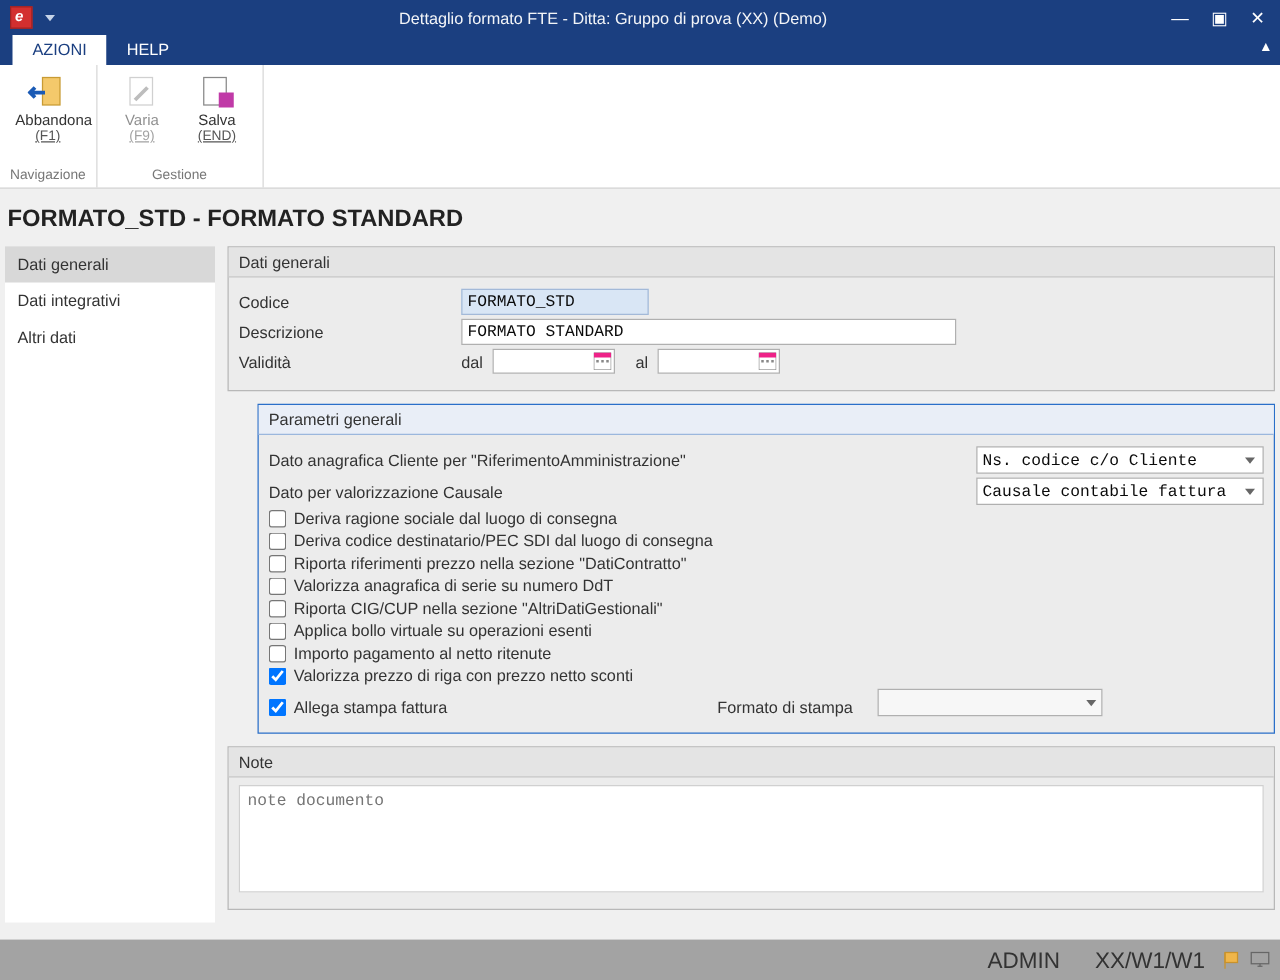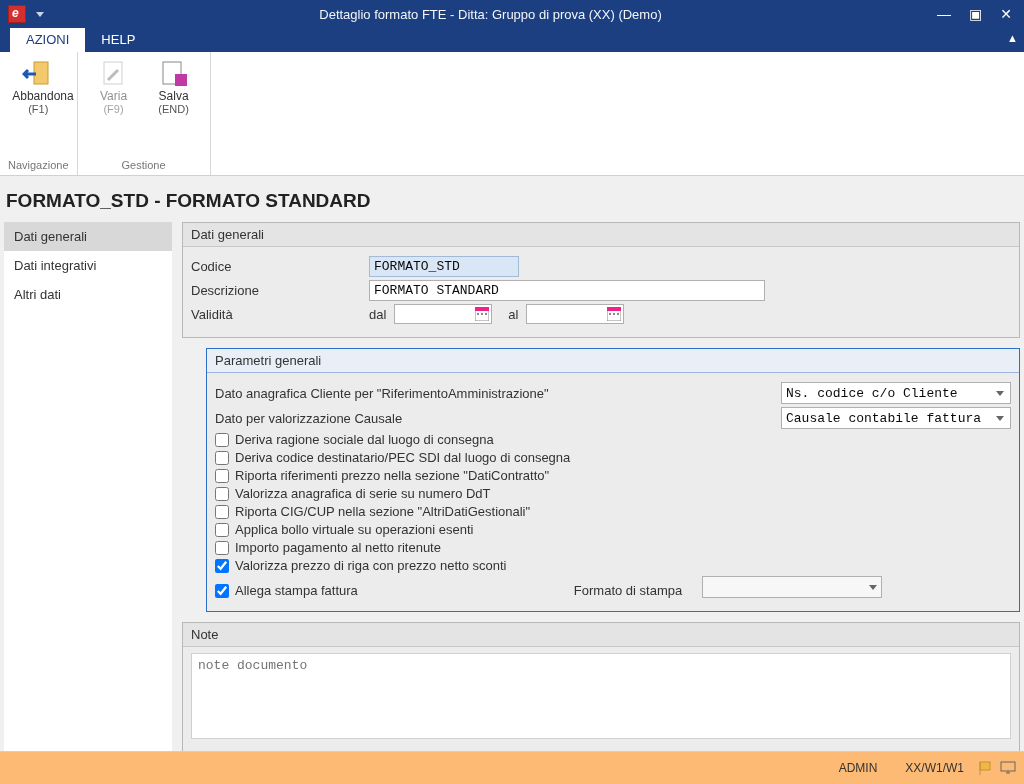--- a/index.html
+++ b/index.html
@@ -79,21 +79,21 @@
   .tabstrip .expand{
     position:absolute; right:6px; top:4px;
     color:#fff; font-size:11px;
   }
 
   
   .ribbon{
     background:#fff;
     border-bottom:1px solid #d0d0d0;
     display:flex;
-    height:124px;
+    height:99px;
   }
   .ribbon .group{
     border-right:1px solid #d8d8d8;
     padding:4px 8px 2px 8px;
     display:flex;
     flex-direction:column;
     align-items:center;
   }
   .ribbon .group .row{ display:flex; gap:4px; flex:1;}
   .ribbon .rbtn{
@@ -101,21 +101,21 @@
     text-align:center;
     padding:4px 2px;
     cursor:pointer;
   }
   .ribbon .rbtn .icon{
     width:32px; height:28px;
     margin:0 auto 2px auto;
     display:block;
   }
   .ribbon .rbtn .lbl{ font-size:12px; line-height:1.1; }
-  .ribbon .rbtn .sub{ font-size:11px; color:#555; }
+  .ribbon .rbtn .sub{ font-size:11px; color:#555;text-decoration:underline; }
   .ribbon .rbtn.disabled{ opacity:.55; cursor:default;}
   .ribbon .group-label{
     font-size:11px; color:#777;
     padding:2px 0;
   }
 
   
   .page-title{
     font-family: Tahoma, Verdana, sans-serif;
     font-weight:bold;
@@ -254,25 +254,25 @@
     color:#c2410c;
     padding:4px 6px;
   }
 
   
   .statusbar{
     position:fixed;
     left:0; bottom:0;
     width:1024px;
     height:24px;
-    background:#fdba74;
+    background:#a3a3a3;
     border-top:1px solid #d0d0d0;
     display:flex;
     align-items:center;
-    font-size:12px;
+    font-size:18px;
     padding:16px 8px;
   }
   .statusbar .spacer{ flex:1; }
   .statusbar .st-item{ margin:0 14px; }
   .statusbar .st-icons{ display:flex; gap:6px; align-items:center;}
   .st-icon{ width:16px;height:16px; display:inline-block;}
 </style>
 </head>
 <body>
 

